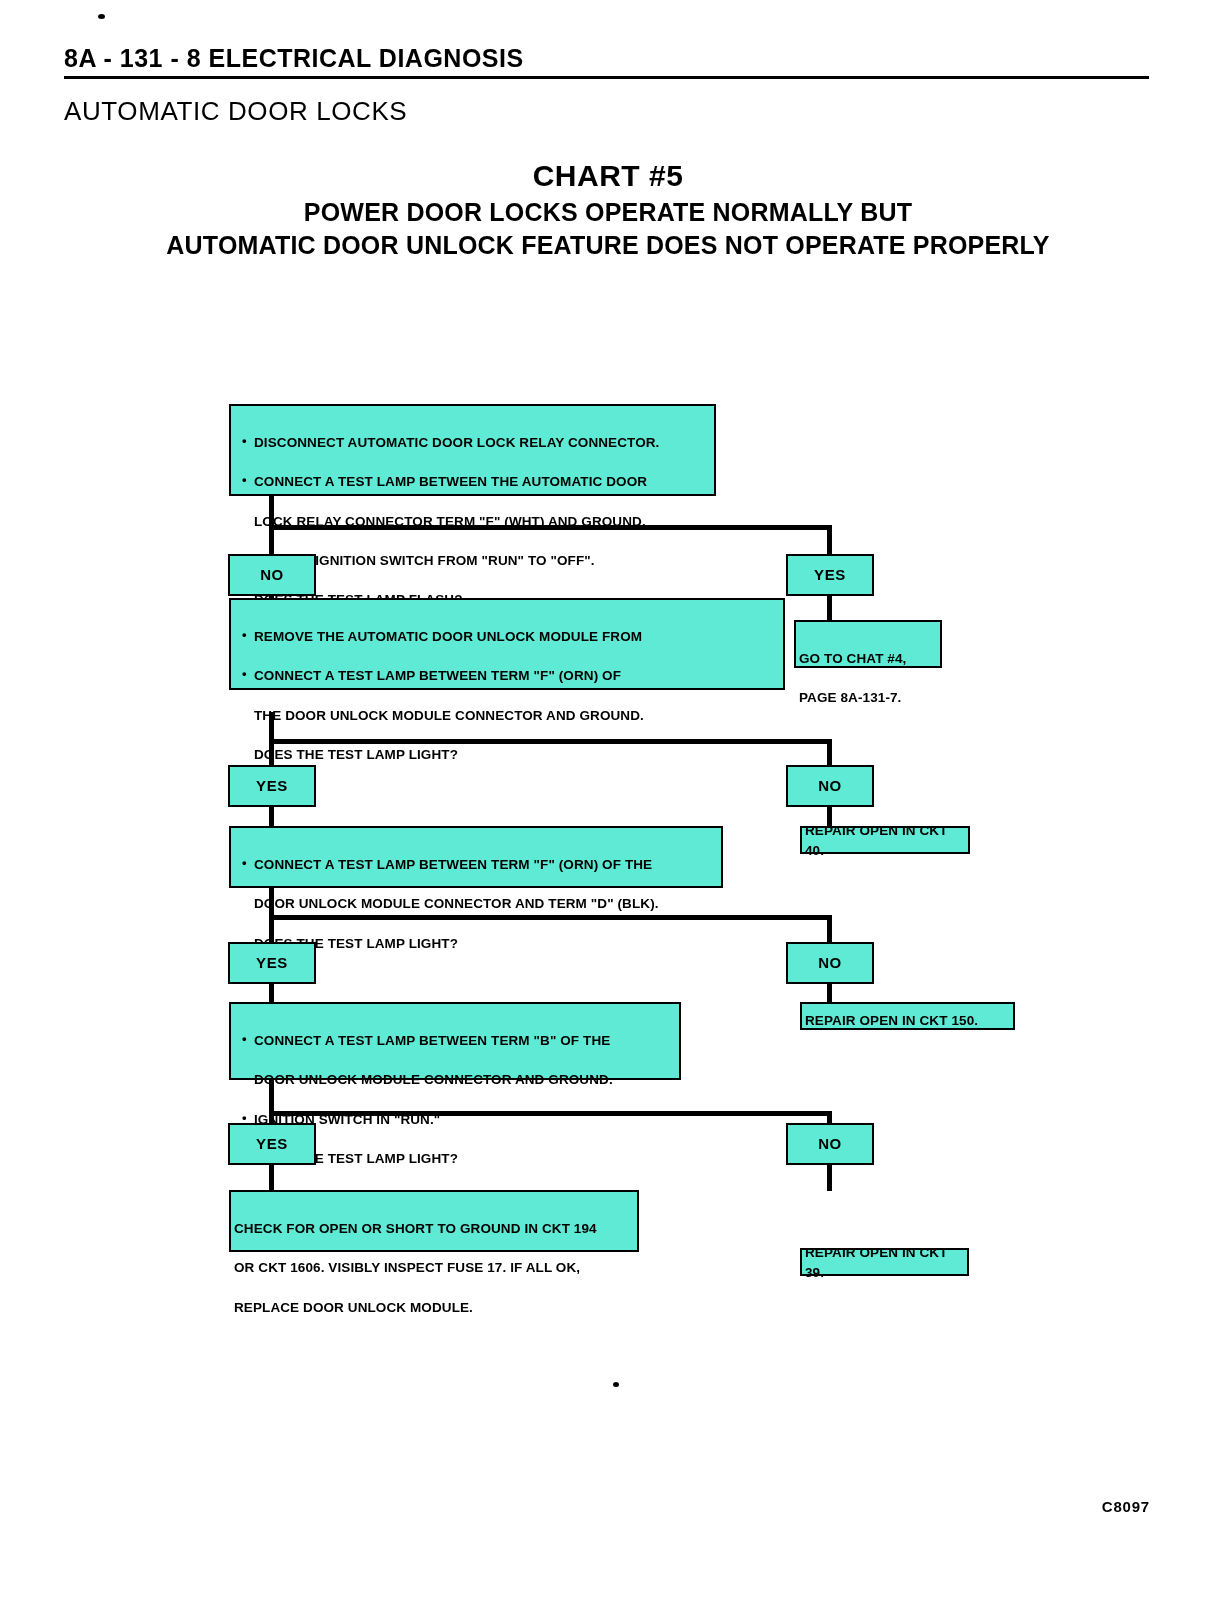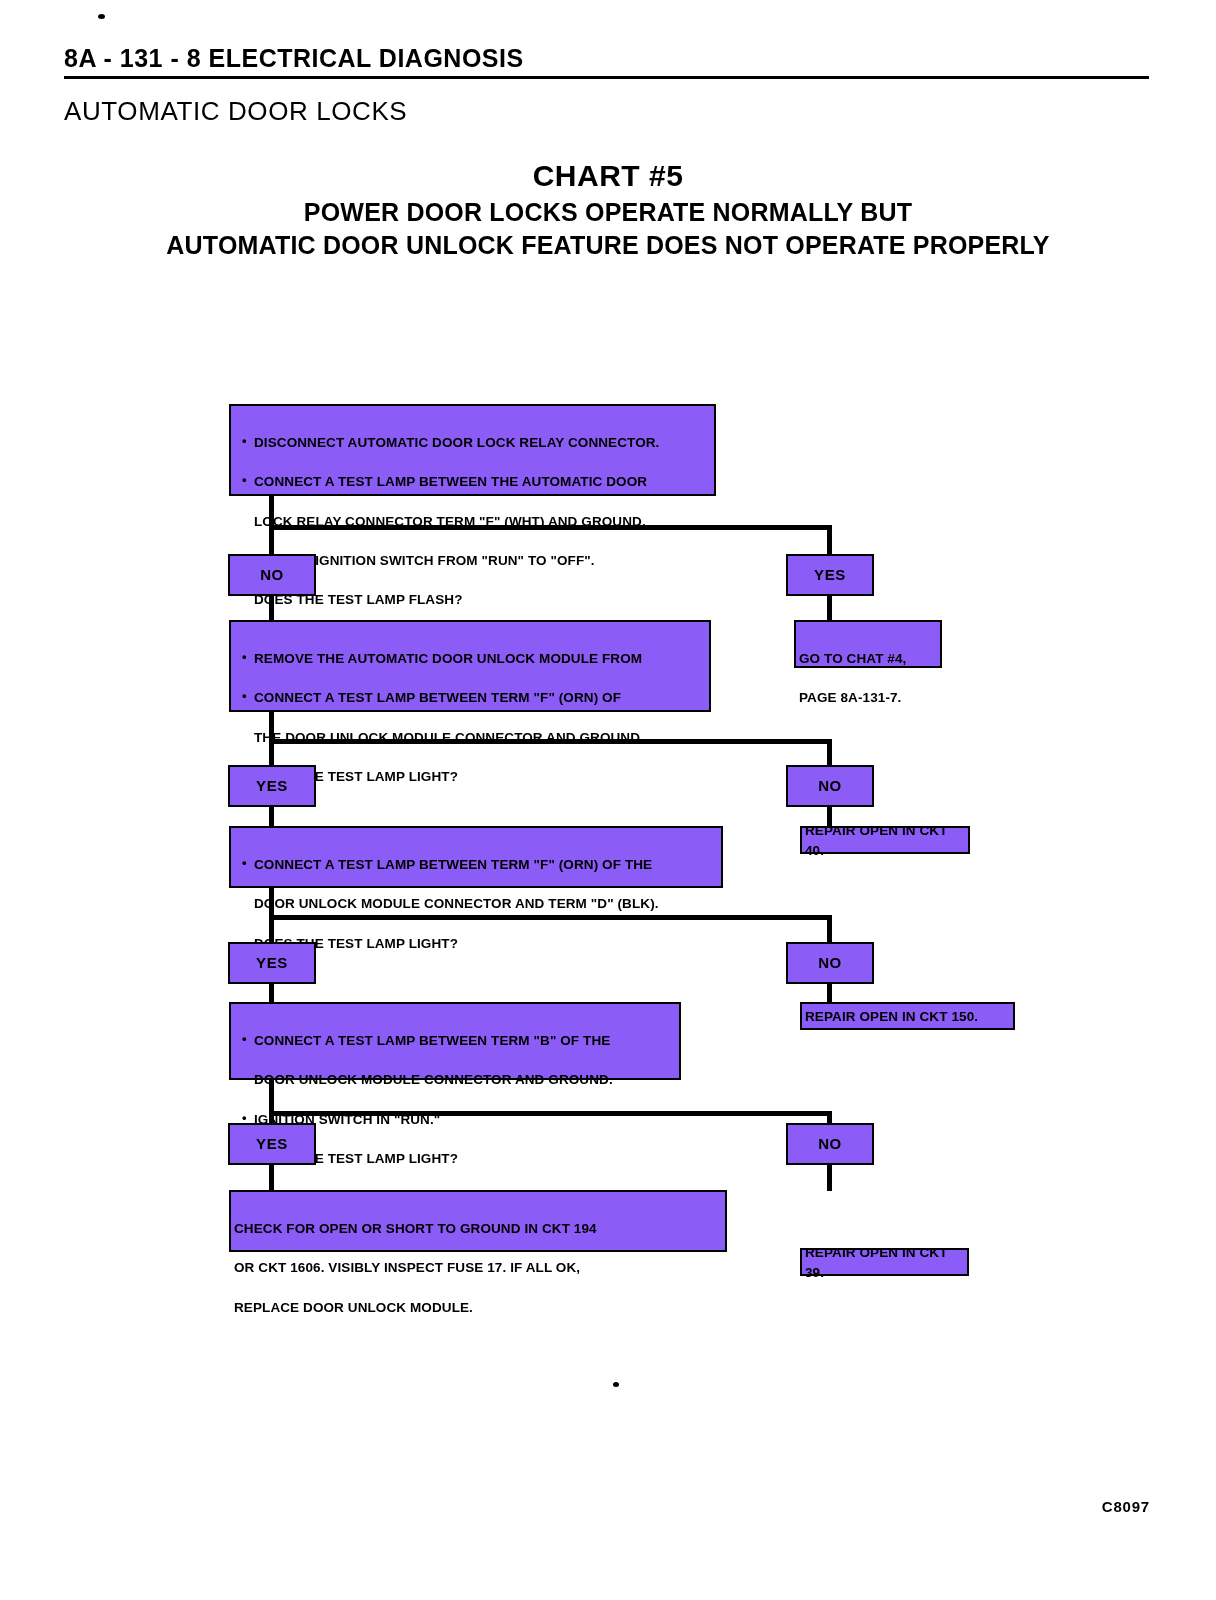--- a/index.html
+++ b/index.html
@@ -74,21 +74,21 @@
     position: absolute;
     left: 0;
     top: 0;
     width: 1216px;
     height: 1600px;
   }
 
   .node {
     position: absolute;
     border: 2.5px solid #000;
-    background: #8b5cf6;
+    background: #5eead4;
     box-sizing: border-box;
   }
   .node-text {
     font-size: 13.5px;
     font-weight: bold;
     line-height: 1.46;
     letter-spacing: 0.1px;
     white-space: pre-line;
   }
 
@@ -200,21 +200,21 @@
   <div class="conn" style="left:269px; top:596px; width:5px; height:26px;"></div>
   <div class="conn" style="left:827px; top:596px; width:5px; height:26px;"></div>
 
   <div class="node box-action" style="left:794px; top:620px; width:148px; height:48px;">
     <div class="node-text">
       <span class="plain-line">GO TO CHAT #4,</span>
       <span class="plain-line">PAGE 8A-131-7.</span>
     </div>
   </div>
 
-  <div class="node box-instruction" style="left:229px; top:620px; width:482px; height:92px;">
+  <div class="node box-instruction" style="left:229px; top:598px; width:556px; height:92px;">
     <div class="node-text">
       <span class="bullet-line">REMOVE THE AUTOMATIC DOOR UNLOCK MODULE FROM</span>
       <span class="bullet-line">CONNECT A TEST LAMP BETWEEN TERM "F" (ORN) OF</span>
       <span class="cont-line">THE DOOR UNLOCK MODULE CONNECTOR AND GROUND.</span>
       <span class="cont-line">DOES THE TEST LAMP LIGHT?</span>
     </div>
   </div>
 
   <div class="conn" style="left:269px; top:712px; width:5px; height:30px;"></div>
   <div class="conn" style="left:269px; top:739px; width:563px; height:5px;"></div>
@@ -251,21 +251,21 @@
   <div class="node box-answer" style="left:228px; top:942px;">
     <div class="node-text">YES</div>
   </div>
   <div class="node box-answer" style="left:786px; top:942px;">
     <div class="node-text">NO</div>
   </div>
 
   <div class="conn" style="left:269px; top:984px; width:5px; height:24px;"></div>
   <div class="conn" style="left:827px; top:984px; width:5px; height:22px;"></div>
 
-  <div class="node box-action" style="left:800px; top:1002px; width:215px; height:28px; display:flex; align-items:center;">
+  <div class="node box-action" style="left:800px; top:1002px; width:215px; height:28px; display:flex; ">
     <div class="node-text">REPAIR OPEN IN CKT 150.</div>
   </div>
 
   <div class="node box-instruction" style="left:229px; top:1002px; width:452px; height:78px;">
     <div class="node-text">
       <span class="bullet-line">CONNECT A TEST LAMP BETWEEN TERM "B" OF THE</span>
       <span class="cont-line">DOOR UNLOCK MODULE CONNECTOR AND GROUND.</span>
       <span class="bullet-line">IGNITION SWITCH IN "RUN."</span>
       <span class="cont-line">DOES THE TEST LAMP LIGHT?</span>
     </div>
@@ -283,21 +283,21 @@
     <div class="node-text">NO</div>
   </div>
 
   <div class="conn" style="left:269px; top:1165px; width:5px; height:26px;"></div>
   <div class="conn" style="left:827px; top:1165px; width:5px; height:26px;"></div>
 
   <div class="node box-action" style="left:800px; top:1248px; width:169px; height:28px; display:flex; align-items:center;">
     <div class="node-text">REPAIR OPEN IN CKT 39.</div>
   </div>
 
-  <div class="node box-action" style="left:229px; top:1190px; width:498px; height:62px;">
+  <div class="node box-action" style="left:229px; top:1190px; width:410px; height:62px;">
     <div class="node-text">
       <span class="plain-line">CHECK FOR OPEN OR SHORT TO GROUND IN CKT 194</span>
       <span class="plain-line">OR CKT 1606. VISIBLY INSPECT FUSE 17. IF ALL OK,</span>
       <span class="plain-line">REPLACE DOOR UNLOCK MODULE.</span>
     </div>
   </div>
 
 </div>
 
 <div class="footer-code">C8097</div>

